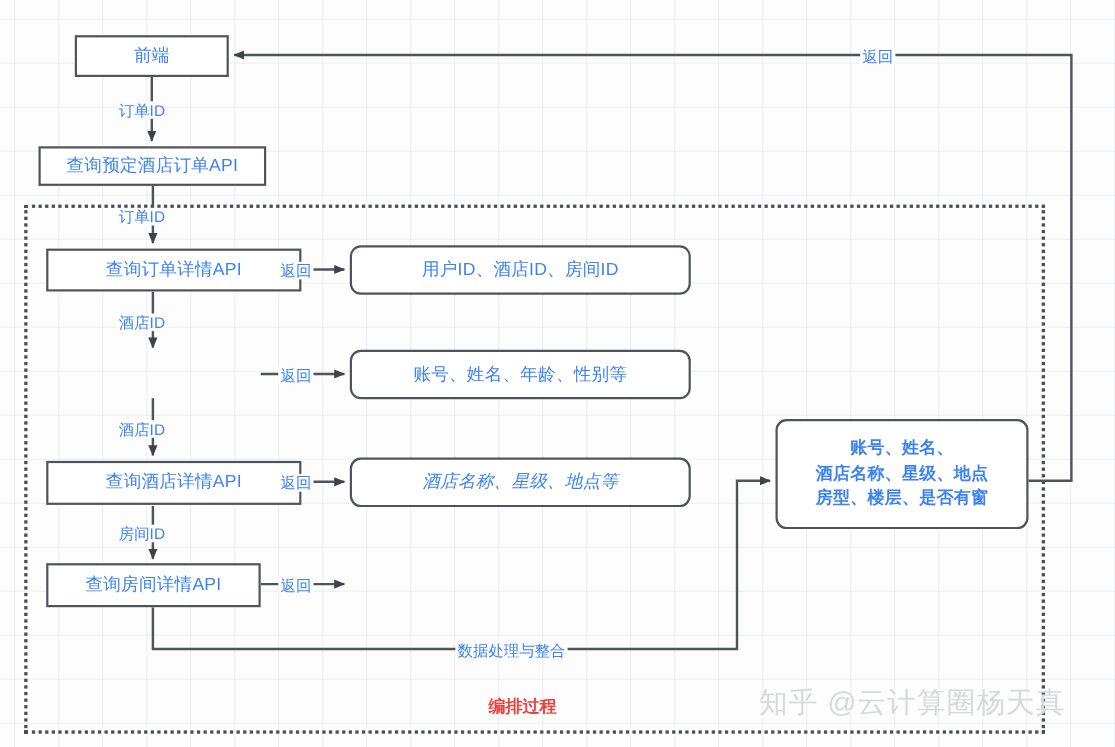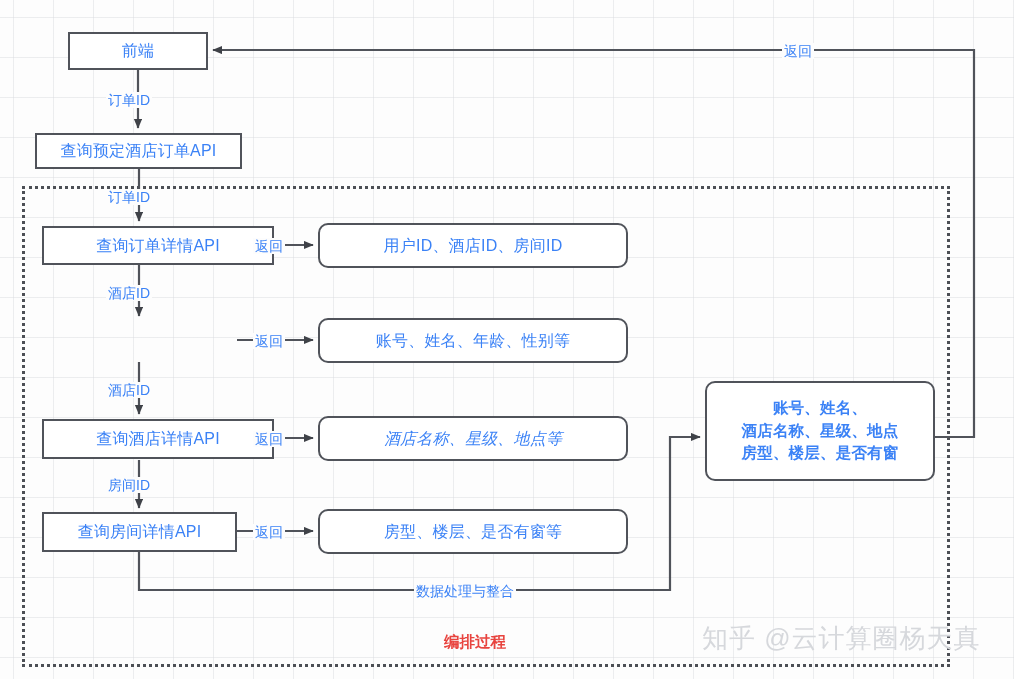--- a/index.html
+++ b/index.html
@@ -119,21 +119,20 @@
   <div class="node" style="left:42px; top:419px; width:232px; height:40px;">查询酒店详情API</div>
 
   <div class="node" style="left:42px; top:512px; width:195px; height:40px;">查询房间详情API</div>
 
   <div class="node rounded" style="left:318px; top:223px; width:310px; height:45px;">用户ID、酒店ID、房间ID</div>
 
   <div class="node rounded" style="left:318px; top:318px; width:310px; height:45px;">账号、姓名、年龄、性别等</div>
 
   <div class="node rounded" style="left:318px; top:416px; width:310px; height:45px;font-style:italic;">酒店名称、星级、地点等</div>
 
-  <div class="node rounded" style="left:318px; top:509px; width:310px; height:45px;">房型、楼层、是否有窗等</div>
 
   <div class="node rounded" style="left:705px; top:381px; width:230px; height:100px; font-size:15.5px; line-height:1.45;font-weight:bold;">账号、姓名、
 酒店名称、星级、地点
 房型、楼层、是否有窗</div>
 
   <div class="edge-label" style="left:106px; top:92px;">订单ID</div>
 
   <div class="edge-label" style="left:106px; top:189px;">订单ID</div>
 
   <div class="edge-label" style="left:106px; top:285px;">酒店ID</div>
@@ -149,15 +148,15 @@
   <div class="edge-label" style="left:253px; top:431px;">返回</div>
 
   <div class="edge-label" style="left:253px; top:524px;">返回</div>
 
   <div class="edge-label" style="left:414px; top:583px;text-align:center;">数据处理与整合</div>
 
   <div class="edge-label" style="left:782px; top:43px;">返回</div>
 
   <div class="group-label" style="left:444px; top:632px;">编排过程</div>
 
-  <div class="watermark" style="left:690px; top:621px;margin-left:12px;">知乎 @云计算圈杨天真</div>
+  <div class="watermark" style="left:690px; top:621px;">知乎 @云计算圈杨天真</div>
 
 </div>
 
 </body></html>

